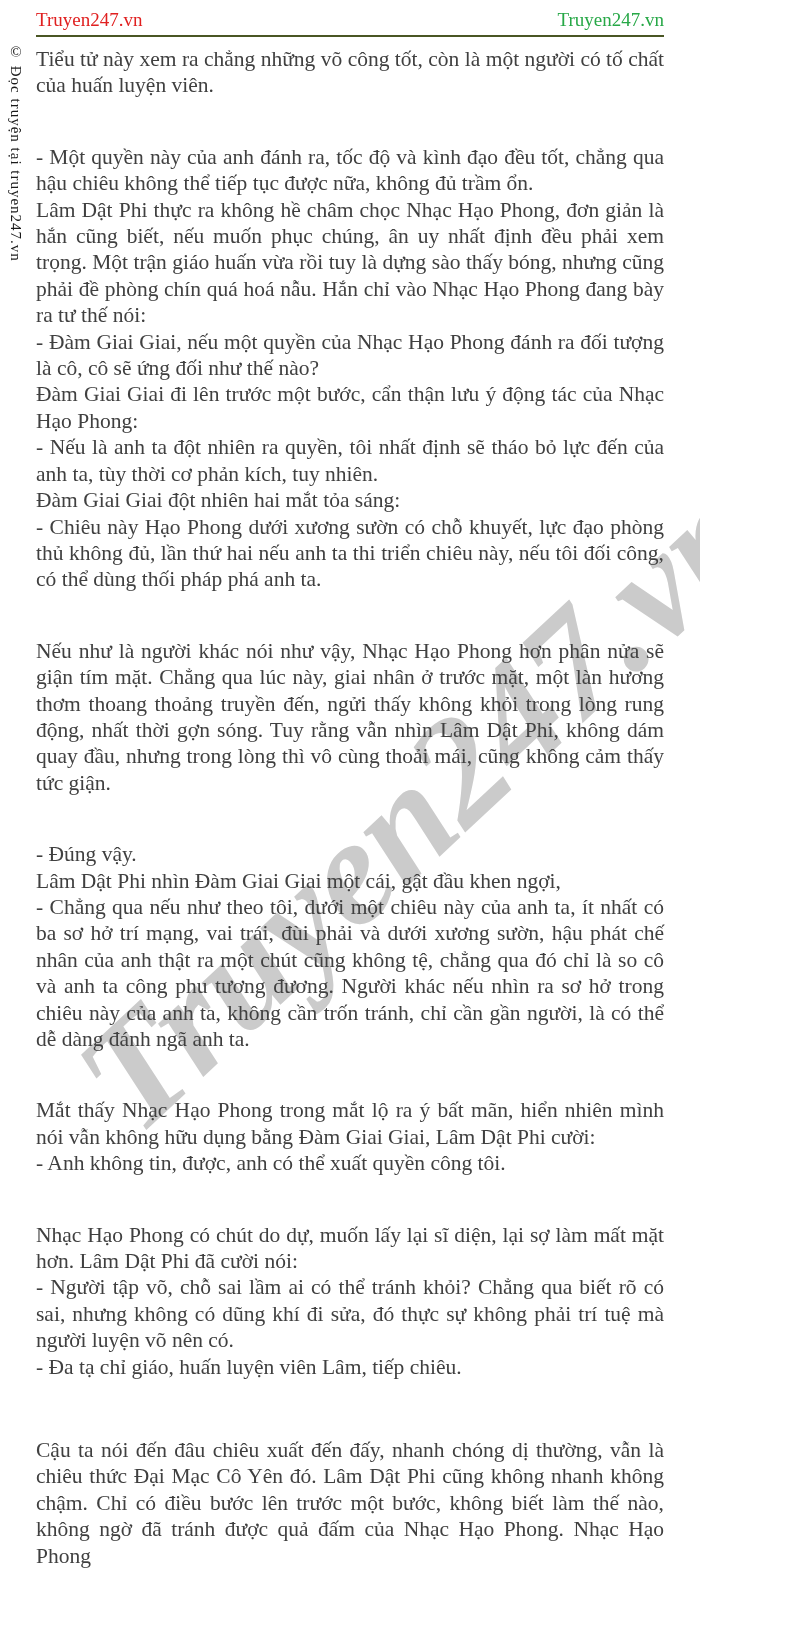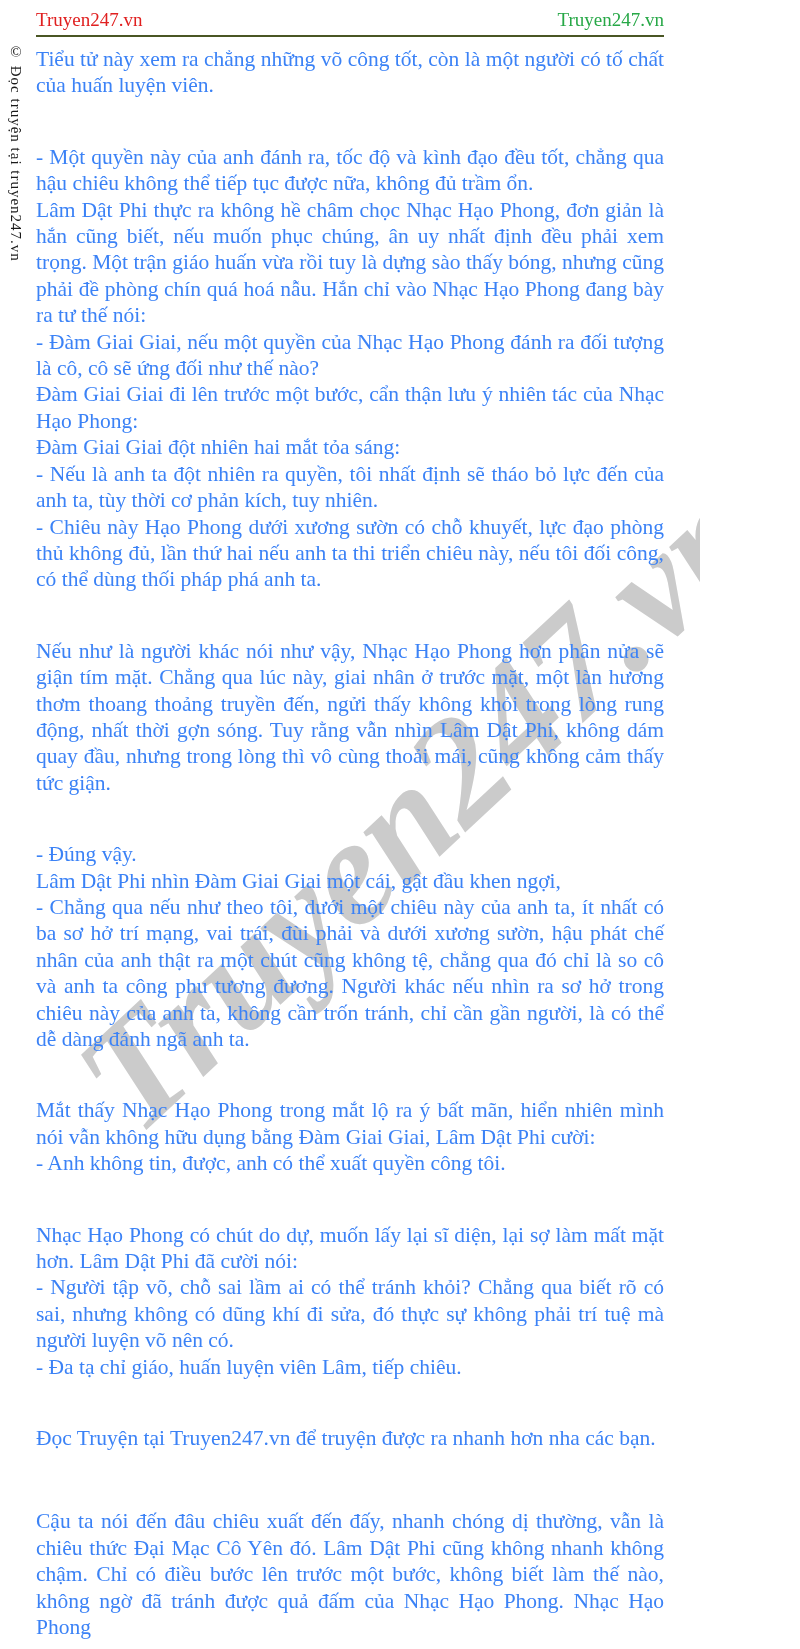--- a/index.html
+++ b/index.html
@@ -55,21 +55,21 @@
     user-select: none;
   }
   
   .content {
     position: relative;
     z-index: 1;
     margin: 9px 36px 0 36px;
     text-align: justify;
     font-size: 21.5px;
     line-height: 26.4px;
-    color: #3b82f6;
+    color: #404040;
   }
   .content p { margin: 0; }
   .content p.gap1 { margin-top: 45px; }
   .content p.gap2 { margin-top: 57px; }
 </style>
 </head>
 <body>
 
 <div class="page">
 
@@ -82,30 +82,29 @@
 
   <div class="vertical-copyright">© Đọc truyện tại truyen247.vn</div>
 
   <div class="diagonal-watermark" style="color: rgb(203, 203, 203);">Truyen247.vn</div>
 
   <div class="content">
       <p class="gap0">Tiểu tử này xem ra chẳng những võ công tốt, còn là một người có tố chất của huấn luyện viên.</p>
       <p class="gap1">- Một quyền này của anh đánh ra, tốc độ và kình đạo đều tốt, chẳng qua hậu chiêu không thể tiếp tục được nữa, không đủ trầm ổn.</p>
       <p class="gap0">Lâm Dật Phi thực ra không hề châm chọc Nhạc Hạo Phong, đơn giản là hắn cũng biết, nếu muốn phục chúng, ân uy nhất định đều phải xem trọng. Một trận giáo huấn vừa rồi tuy là dựng sào thấy bóng, nhưng cũng phải đề phòng chín quá hoá nẫu. Hắn chỉ vào Nhạc Hạo Phong đang bày ra tư thế nói:</p>
       <p class="gap0">- Đàm Giai Giai, nếu một quyền của Nhạc Hạo Phong đánh ra đối tượng là cô, cô sẽ ứng đối như thế nào?</p>
-      <p class="gap0">Đàm Giai Giai đi lên trước một bước, cẩn thận lưu ý nhiên tác của Nhạc Hạo Phong:</p>
+      <p class="gap0">Đàm Giai Giai đi lên trước một bước, cẩn thận lưu ý động tác của Nhạc Hạo Phong:</p>
+      <p class="gap0">- Nếu là anh ta đột nhiên ra quyền, tôi nhất định sẽ tháo bỏ lực đến của anh ta, tùy thời cơ phản kích, tuy nhiên.</p>
       <p class="gap0">Đàm Giai Giai đột nhiên hai mắt tỏa sáng:</p>
-      <p class="gap0">- Nếu là anh ta đột nhiên ra quyền, tôi nhất định sẽ tháo bỏ lực đến của anh ta, tùy thời cơ phản kích, tuy nhiên.</p>
       <p class="gap0">- Chiêu này Hạo Phong dưới xương sườn có chỗ khuyết, lực đạo phòng thủ không đủ, lần thứ hai nếu anh ta thi triển chiêu này, nếu tôi đối công, có thể dùng thối pháp phá anh ta.</p>
       <p class="gap1">Nếu như là người khác nói như vậy, Nhạc Hạo Phong hơn phân nửa sẽ giận tím mặt. Chẳng qua lúc này, giai nhân ở trước mặt, một làn hương thơm thoang thoảng truyền đến, ngửi thấy không khỏi trong lòng rung động, nhất thời gợn sóng. Tuy rằng vẫn nhìn Lâm Dật Phi, không dám quay đầu, nhưng trong lòng thì vô cùng thoải mái, cũng không cảm thấy tức giận.</p>
       <p class="gap1">- Đúng vậy.</p>
       <p class="gap0">Lâm Dật Phi nhìn Đàm Giai Giai một cái, gật đầu khen ngợi,</p>
       <p class="gap0">- Chẳng qua nếu như theo tôi, dưới một chiêu này của anh ta, ít nhất có ba sơ hở trí mạng, vai trái, đùi phải và dưới xương sườn, hậu phát chế nhân của anh thật ra một chút cũng không tệ, chẳng qua đó chỉ là so cô và anh ta công phu tương đương. Người khác nếu nhìn ra sơ hở trong chiêu này của anh ta, không cần trốn tránh, chỉ cần gần người, là có thể dễ dàng đánh ngã anh ta.</p>
       <p class="gap1">Mắt thấy Nhạc Hạo Phong trong mắt lộ ra ý bất mãn, hiển nhiên mình nói vẫn không hữu dụng bằng Đàm Giai Giai, Lâm Dật Phi cười:</p>
       <p class="gap0">- Anh không tin, được, anh có thể xuất quyền công tôi.</p>
       <p class="gap1">Nhạc Hạo Phong có chút do dự, muốn lấy lại sĩ diện, lại sợ làm mất mặt hơn. Lâm Dật Phi đã cười nói:</p>
       <p class="gap0">- Người tập võ, chỗ sai lầm ai có thể tránh khỏi? Chẳng qua biết rõ có sai, nhưng không có dũng khí đi sửa, đó thực sự không phải trí tuệ mà người luyện võ nên có.</p>
       <p class="gap0">- Đa tạ chỉ giáo, huấn luyện viên Lâm, tiếp chiêu.</p>
-      <p class="gap1">Đọc Truyện tại Truyen247.vn để truyện được ra nhanh hơn nha các bạn.</p>
       <p class="gap2">Cậu ta nói đến đâu chiêu xuất đến đấy, nhanh chóng dị thường, vẫn là chiêu thức Đại Mạc Cô Yên đó. Lâm Dật Phi cũng không nhanh không chậm. Chỉ có điều bước lên trước một bước, không biết làm thế nào, không ngờ đã tránh được quả đấm của Nhạc Hạo Phong. Nhạc Hạo Phong</p>
     </div>
 
 </div>
 
 </body></html>

